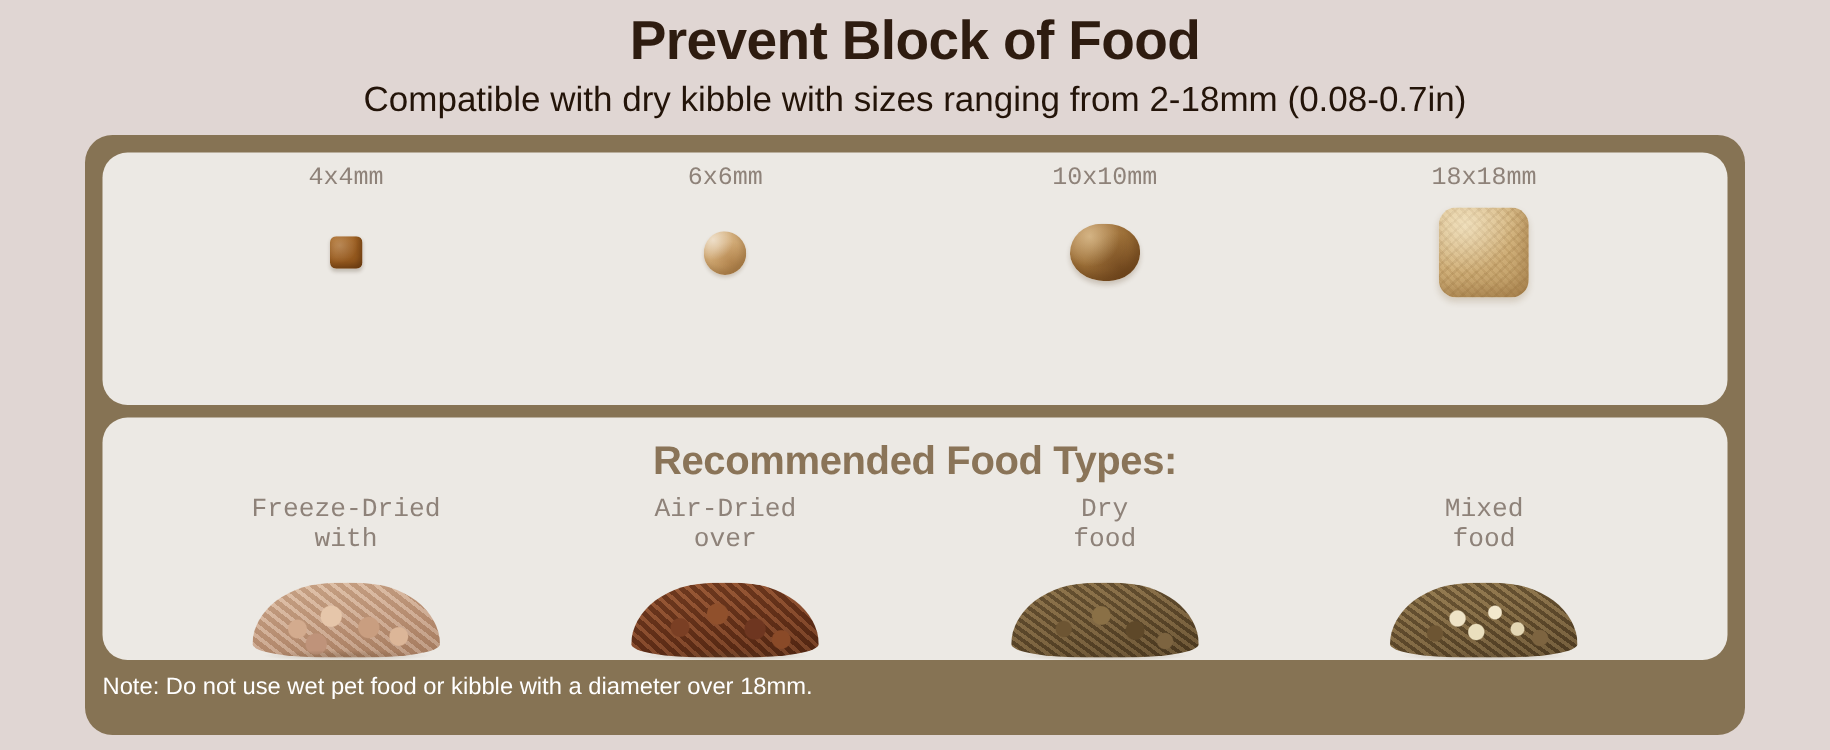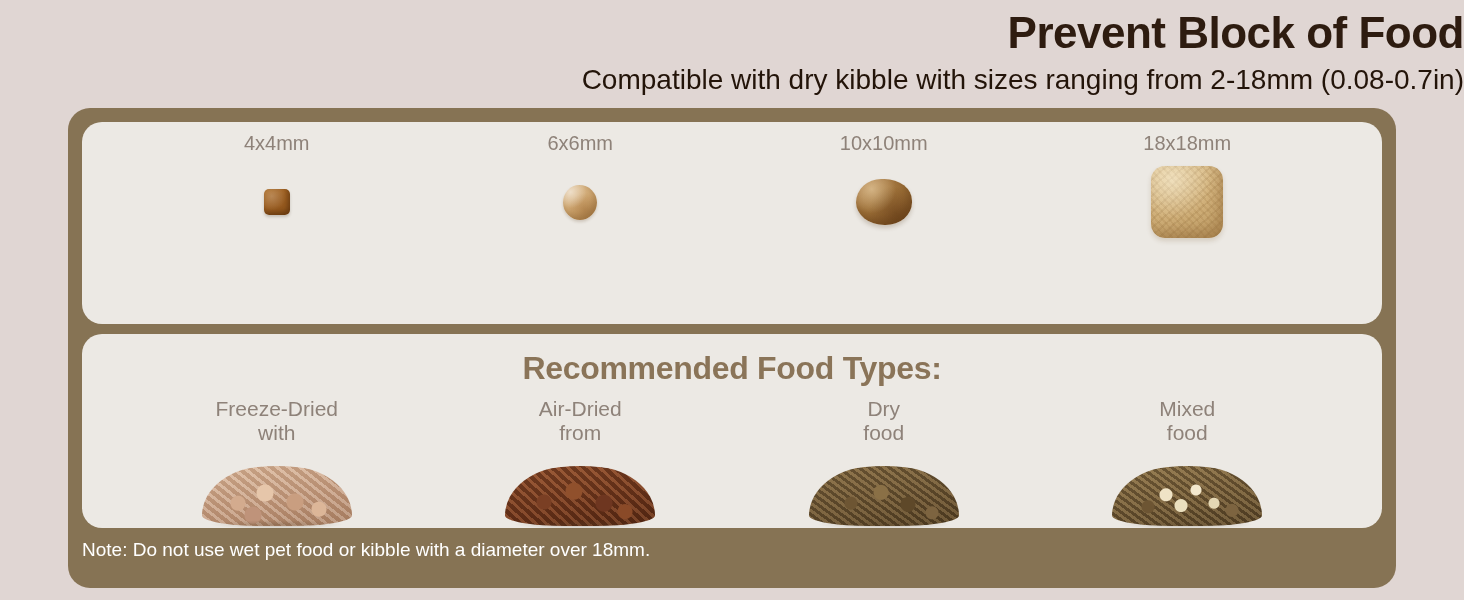--- a/index.html
+++ b/index.html
@@ -18,21 +18,21 @@
     position: relative;
     width: 1464px;
     height: 600px;
     background: #e0d6d3;
     box-sizing: border-box;
   }
 
   
   .header {
     padding-top: 8px;
-    text-align: right;
+    text-align: center;
   }
   .main-title {
     font-size: 44px;
     font-weight: 700;
     color: #2e1c10;
     letter-spacing: -0.5px;
     line-height: 1.15;
     margin: 0;
   }
   .subtitle {
@@ -81,20 +81,21 @@
     padding-top: 16px;
     margin: 0;
   }
 
   .items-row {
     display: flex;
     align-items: flex-start;
     justify-content: space-around;
     padding: 0 43px;
     margin-top: 10px;
+    font-family: Liberation Mono, monospace;
   }
   .item {
     display: flex;
     flex-direction: column;
     align-items: center;
     flex: 1 1 0;
   }
   .item-label {
     font-size: 20px;
     color: #8e8279;
@@ -295,21 +296,21 @@
 with</div>
           <div class="swatch-wrap">
             <div class="pile pile-freeze">
               <div class="pile-body"></div>
             </div>
           </div>
         </div>
 
         <div class="item">
           <div class="item-label">Air-Dried
-from</div>
+over</div>
           <div class="swatch-wrap">
             <div class="pile pile-air">
               <div class="pile-body"></div>
             </div>
           </div>
         </div>
 
         <div class="item">
           <div class="item-label">Dry
 food</div>

